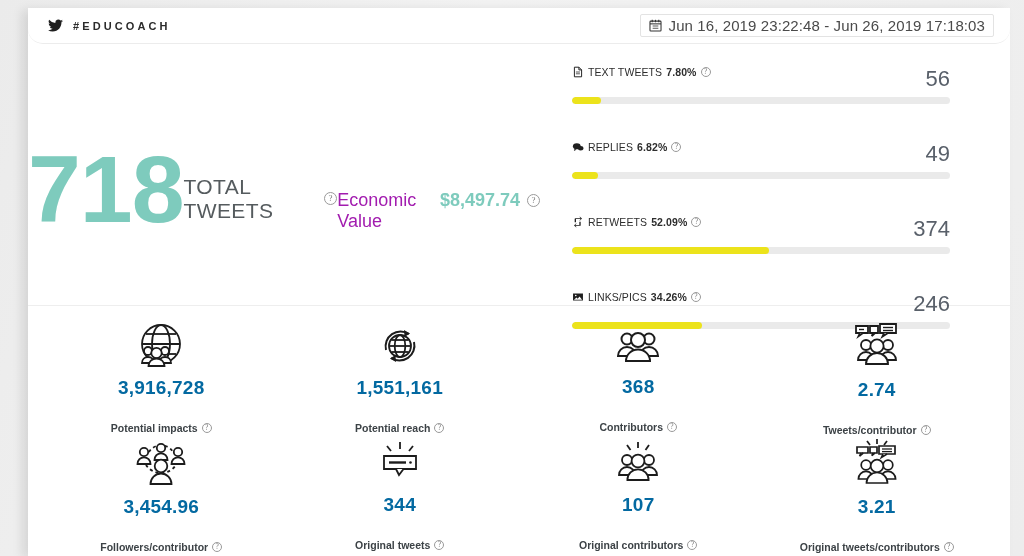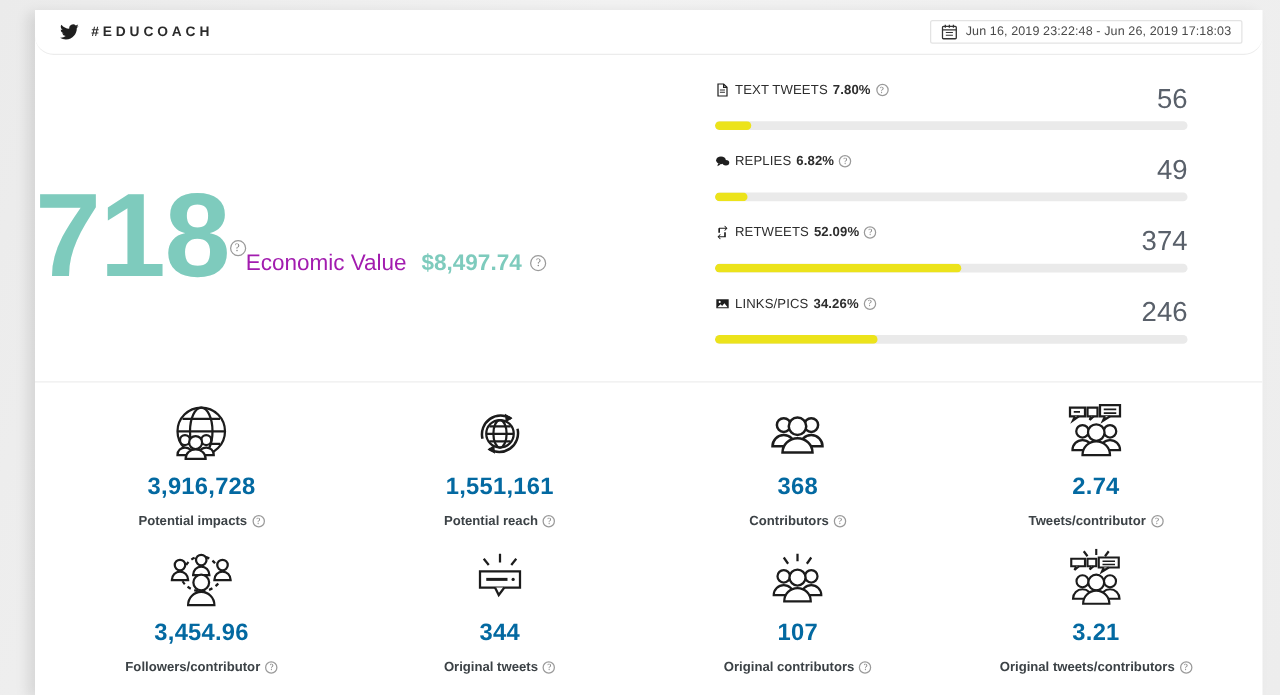--- a/index.html
+++ b/index.html
@@ -39,21 +39,21 @@
     color: #2b2b2b;
   }
   .date-chip {
     display: flex; align-items: center; gap: 7px;
     padding: 2px 8px;
     border: 1px solid #e3e3e3;
     border-radius: 2px;
     background: #fff;
   }
   .cal-icon { width: 13px; height: 13px; display:block; }
-  .date-text { font-size: 10px; color: #4a4a4a; letter-spacing: .1px; white-space: nowrap; }
+  .date-text { font-size: 15px; color: #4a4a4a; letter-spacing: .1px; white-space: nowrap; }
 
   
   .top-section {
     display: flex;
     height: 262px;
     border-bottom: 1px solid #eeeeee;
   }
   .total-pane {
     width: 512px;
     display: flex; flex-direction: row;
@@ -96,21 +96,21 @@
     vertical-align: middle;
     flex: none;
   }
   .help.sm { width: 10px; height: 10px; font-size: 7.5px; line-height: 8.5px; border-width: 1px; }
 
   
   .bars-pane {
     flex: 1;
     padding: 20px 60px 0 32px;
   }
-  .bar-block { margin-bottom: 17px; }
+  .bar-block { margin-bottom: 35px; }
   .bar-top {
     display: flex; align-items: flex-start;
     justify-content: space-between;
   }
   .bar-label {
     display: flex; align-items: center; gap: 4px;
     font-size: 10.5px; color: #2d2d2d;
     letter-spacing: .1px;
     padding-top: 2px;
   }
@@ -148,21 +148,21 @@
   }
   .stat-icon { height: 50px; display: flex; align-items: center; justify-content: center; }
   .stat-icon svg { display: block; }
   .stat-value {
     margin-top: 7px;
     font-size: 19px; font-weight: bold;
     color: #0369a1;
     letter-spacing: .2px;
   }
   .stat-label {
-    margin-top: 10px;
+    margin-top: 23px;
     font-size: 10.5px; font-weight: bold;
     color: #3c4246;
     display: flex; align-items: center; gap: 4px;
     white-space: nowrap;
   }
 </style>
 </head>
 <body>
 
 <div class="page-bg">
@@ -191,20 +191,21 @@
       </span>
       <span class="date-text">Jun 16, 2019 23:22:48 - Jun 26, 2019 17:18:03</span>
     </div>
   </div>
 
   <div class="top-section">
 
     <div class="total-pane">
       <div class="big-number">718</div>
       <div class="total-label">
+        <span>TOTAL TWEETS</span>
         <span class="help">?</span>
       </div>
       <div class="econ-row">
         <span class="econ-label">Economic Value</span>
         <span class="econ-value">
           <span>$8,497.74</span>
           <span class="help">?</span>
         </span>
       </div>
     </div>

